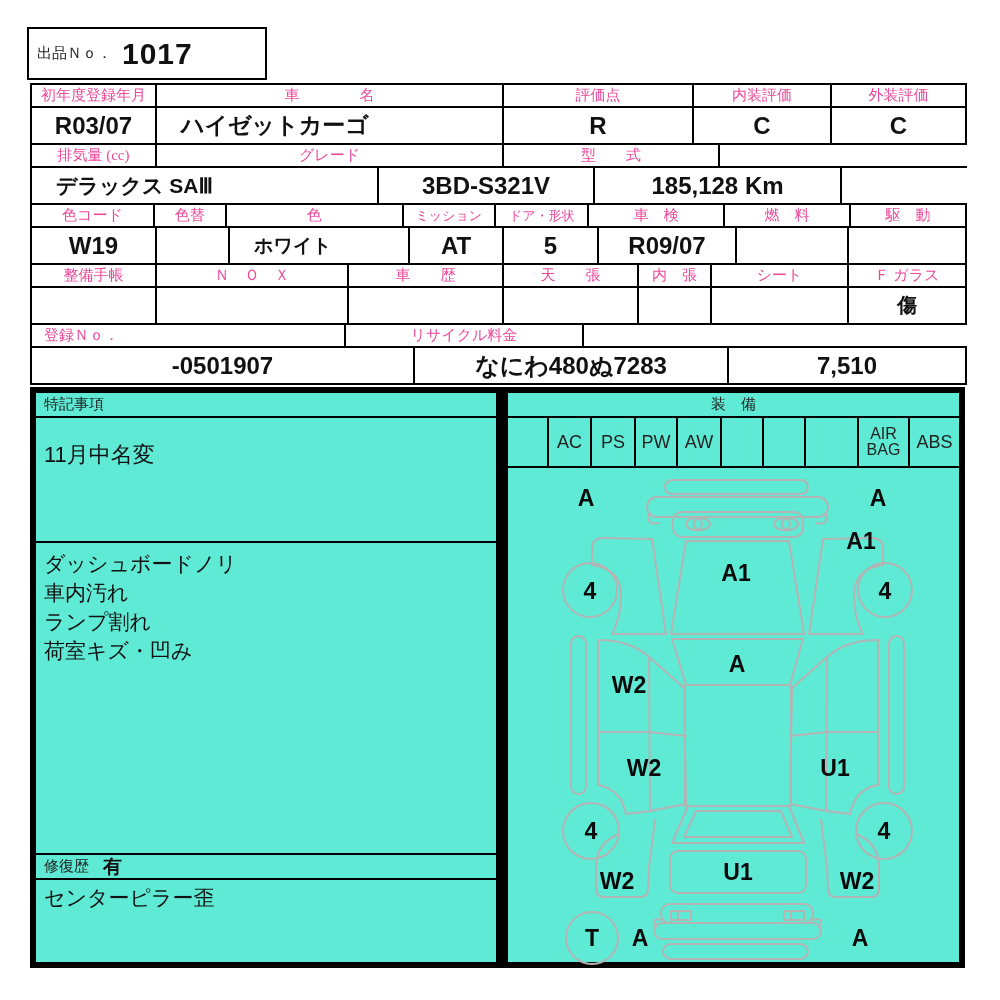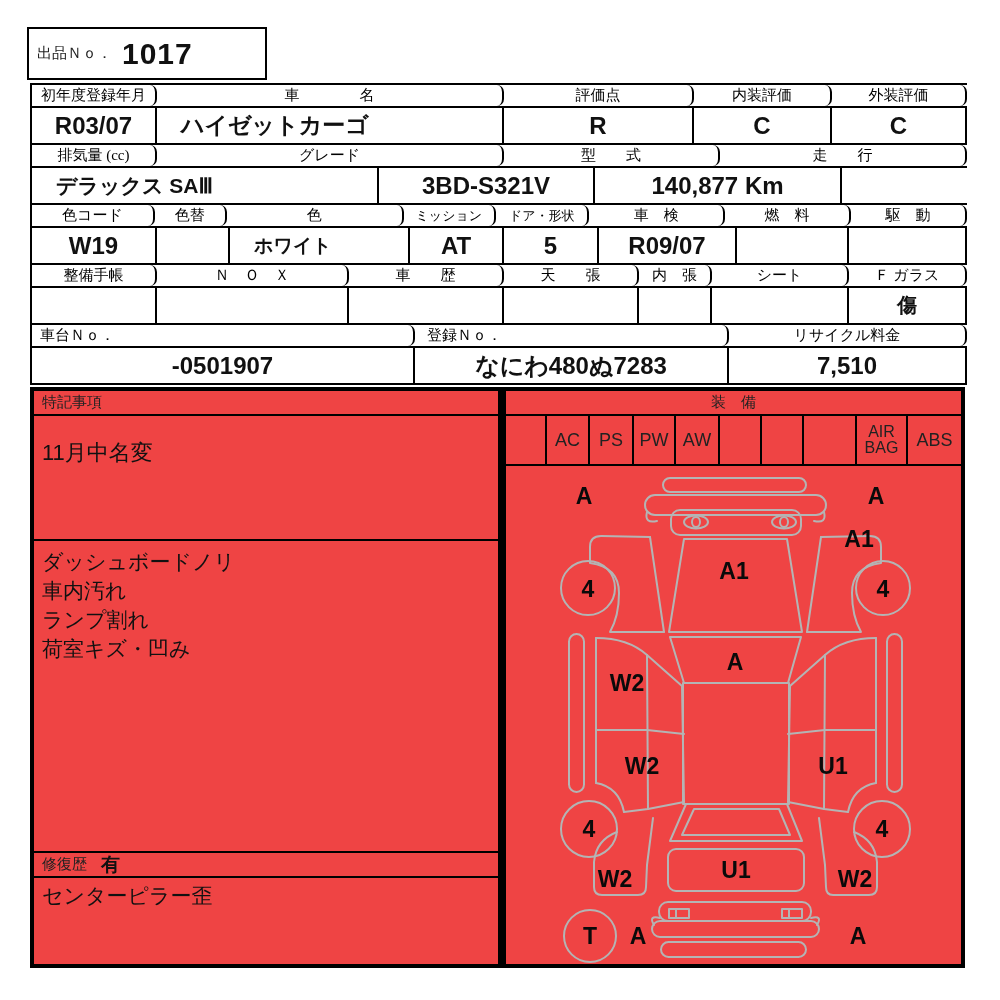--- a/index.html
+++ b/index.html
@@ -11,27 +11,27 @@
   .lot-label{font-family:"Liberation Serif",serif;font-size:15px;padding-left:8px;color:#222;}
   .lot-value{font-size:30px;font-weight:700;padding-left:10px;letter-spacing:1px;}
   
   .r{position:absolute;left:30px;display:flex;box-sizing:border-box;
      border-left:2px solid #000;border-top:2px solid #000;background:#fff;width:937px;}
   .r.hdr{height:23px;}
   .r.val{height:37px;}
   .r.rb{border-bottom:2px solid #000;height:39px;}
   .c{box-sizing:border-box;border-right:2px solid #000;display:flex;align-items:center;
      justify-content:center;overflow:hidden;white-space:nowrap;}
-  .hc{font-family:"Liberation Serif",serif;font-size:15px;color:#000000;border-radius:7px;}
+  .hc{font-family:"Liberation Serif",serif;font-size:15px;color:#ec4899;}
   .hc.small{font-size:13px;}
   .vc{font-weight:700;font-size:24px;}
   .vc.left{justify-content:flex-start;padding-left:24px;}
   .fs23{font-size:23px;} .fs21{font-size:21px;} .fs19{font-size:19px;} .fs20{font-size:20px;}
   
-  .panel{position:absolute;box-sizing:border-box;border:4px solid #000000;background:#ef4444;}
+  .panel{position:absolute;box-sizing:border-box;border:6px solid #000000;background:#5eead4;}
   #left-panel{left:30px;top:387px;width:472px;height:581px;}
   #right-panel{left:502px;top:387px;width:463px;height:581px;}
   .sec{box-sizing:border-box;border-bottom:2px solid #000;}
   .lp-h{height:25px;display:flex;align-items:center;padding-left:8px;
         font-family:"Liberation Serif",serif;font-size:15px;color:#222;}
   .lp-a1{height:125px;padding:22px 8px;font-size:22px;}
   .lp-a2{height:312px;padding:6px 8px;font-size:21px;line-height:29px;}
   .lp-rep{height:25px;display:flex;align-items:center;padding-left:8px;gap:14px;}
   .lp-rep .lbl{font-family:"Liberation Serif",serif;font-size:15px;color:#222;}
   .lp-rep .val{font-weight:700;font-size:19px;}
@@ -72,27 +72,26 @@
     <div class="c vc left fs23" style="width:347px">ハイゼットカーゴ</div>
     <div class="c vc" style="width:190px">R</div>
     <div class="c vc" style="width:138px">C</div>
     <div class="c vc" style="width:135px">C</div>
   </div>
 
   <div class="r hdr" style="top:143px">
     <div class="c hc" style="width:125px">排気量 (cc)</div>
     <div class="c hc" style="width:347px">グレード</div>
     <div class="c hc" style="width:216px">型　　式</div>
-    <div class="c hc" style="width:247px">走　　行</div>
   </div>
 
   <div class="r val" style="top:166px">
     <div class="c vc left fs21" style="width:347px">デラックス SAⅢ</div>
     <div class="c vc" style="width:216px">3BD-S321V</div>
-    <div class="c vc" style="width:247px">140,877 Km</div>
+    <div class="c vc" style="width:247px">185,128 Km</div>
   </div>
 
   <div class="r hdr" style="top:203px">
     <div class="c hc" style="width:125px">色コード</div>
     <div class="c hc" style="width:73px">色替</div>
     <div class="c hc" style="width:180px">色</div>
     <div class="c hc small" style="width:94px">ミッション</div>
     <div class="c hc small" style="width:95px">ドア・形状</div>
     <div class="c hc" style="width:138px">車　検</div>
     <div class="c hc" style="width:128px">燃　料</div>
@@ -124,21 +123,20 @@
     <div class="c vc" style="width:125px"></div>
     <div class="c vc" style="width:192px"></div>
     <div class="c vc" style="width:155px"></div>
     <div class="c vc" style="width:135px"></div>
     <div class="c vc" style="width:73px"></div>
     <div class="c vc" style="width:137px"></div>
     <div class="c vc fs20" style="width:118px">傷</div>
   </div>
 
   <div class="r hdr" style="top:323px">
-    <div class="c hc" style="width:383px;justify-content:flex-start;padding-left:8px">車台Ｎｏ．</div>
     <div class="c hc" style="width:314px;justify-content:flex-start;padding-left:12px">登録Ｎｏ．</div>
     <div class="c hc" style="width:238px">リサイクル料金</div>
   </div>
 
   <div class="r val rb" style="top:346px">
     <div class="c vc" style="width:383px">-0501907</div>
     <div class="c vc" style="width:314px">なにわ480ぬ7283</div>
     <div class="c vc" style="width:238px">7,510</div>
   </div>
 

